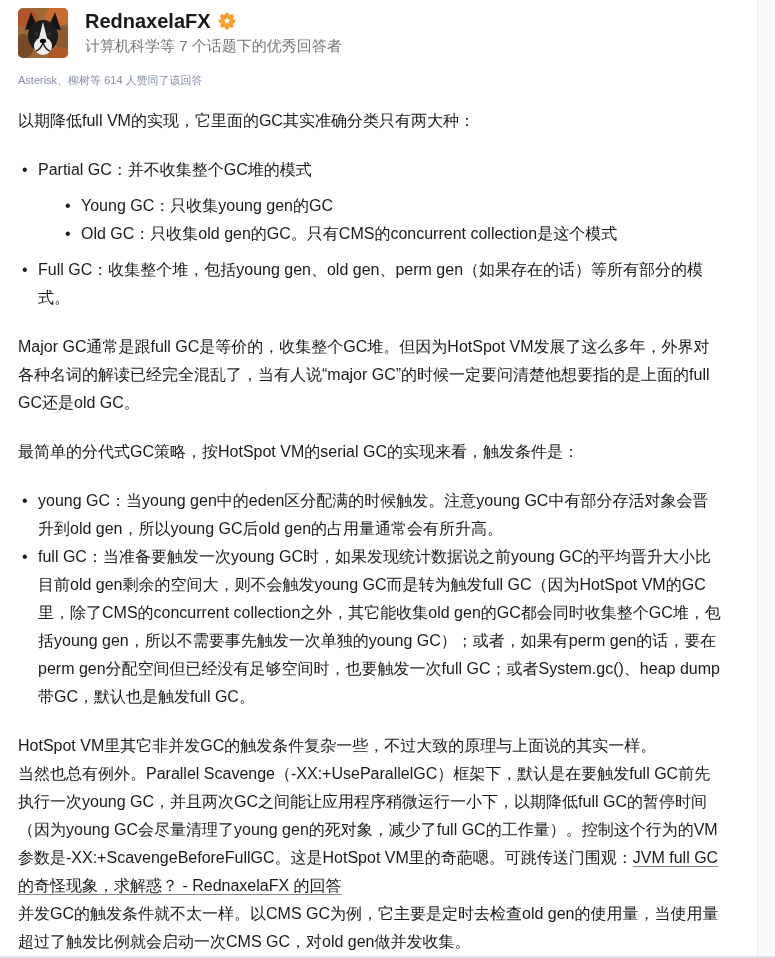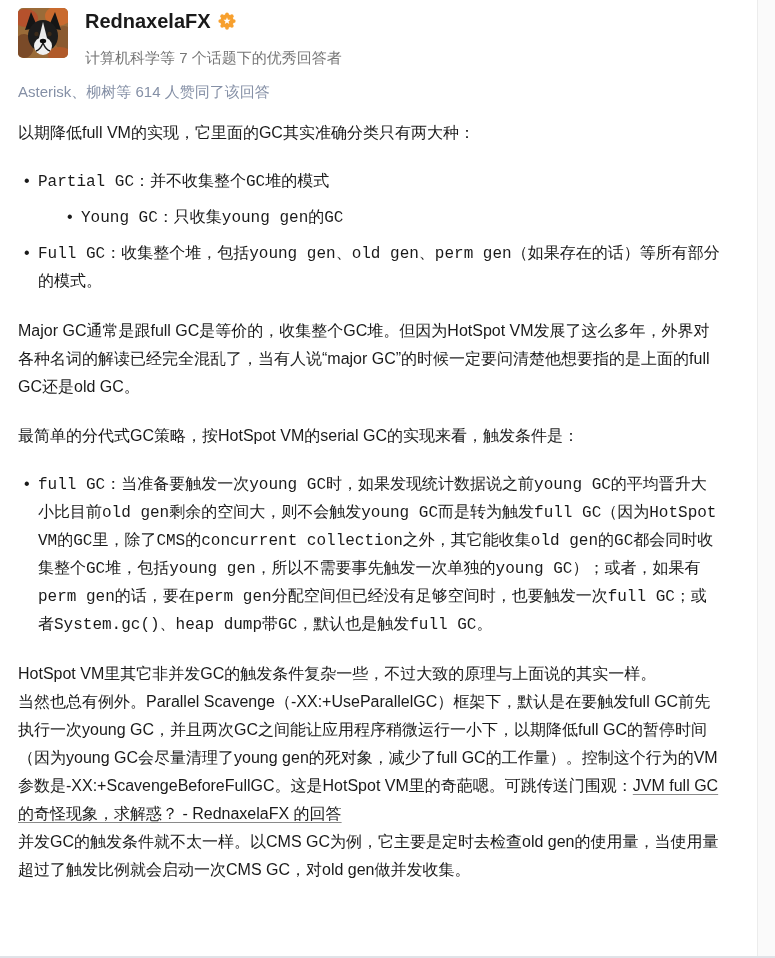--- a/index.html
+++ b/index.html
@@ -27,31 +27,31 @@
   
   .author { display: flex; align-items: flex-start; }
   .avatar {
     width: 50px; height: 50px; border-radius: 5px; overflow: hidden;
     flex: none; display: block; cursor: pointer;
   }
   .author-info { margin-left: 17px; padding-top: 1px; }
   .author-name-row { display: flex; align-items: center; }
   .author-name { font-size: 20px; font-weight: bold; line-height: 24px; cursor: pointer; }
   .badge { width: 18px; height: 18px; margin-left: 7px; display: inline-block; }
-  .author-headline { font-size: 15px; color: #757575; line-height: 24px; margin-top: 13px; }
+  .author-headline { font-size: 15px; color: #757575; line-height: 24px; margin-top: 1px; }
 
   
-  .vote-line { margin-top: 10px; color: #8590a6; font-size: 15px; line-height: 24px; cursor: pointer; }
+  .vote-line { margin-top: 10px; color: #8590a6; font-size: 11px; line-height: 24px; cursor: pointer; }
 
   
   .content { margin-top: 15px; font-size: 16px; line-height: 28px; }
   .content p { margin: 0 0 21px 0; }
   .content ul { margin: 0 0 21px 0; padding: 0; list-style: none; }
   .content ul ul { margin: 8px; }
-  .content li { position: relative; padding-left: 20px; font-family: Liberation Mono, monospace; }
+  .content li { position: relative; padding-left: 20px; }
   .content li::before {
     content: "\2022";
     position: absolute; left: 4px; top: 0;
     color: #1a1a1a;
   }
   .content ul ul li { margin-left: 15px; }
   .prewrap { white-space: pre-wrap; }
   .content-link {
     color: #1a1a1a;
     text-decoration: underline;
@@ -113,30 +113,32 @@
 
   <div class="content">
 
     <p>以期降低full VM的实现，它里面的GC其实准确分类只有两大种：</p>
 
     <ul>
       <li>
         <span>Partial GC：并不收集整个GC堆的模式</span>
         <ul>
           <li><span>Young GC：只收集young gen的GC</span></li>
+          <li><span>Old GC：只收集old gen的GC。只有CMS的concurrent collection是这个模式</span></li>
         </ul>
       </li>
       <li><span>Full GC：收集整个堆，包括young gen、old gen、perm gen（如果存在的话）等所有部分的模式。</span></li>
     </ul>
 
     <p>Major GC通常是跟full GC是等价的，收集整个GC堆。但因为HotSpot VM发展了这么多年，外界对各种名词的解读已经完全混乱了，当有人说“major GC”的时候一定要问清楚他想要指的是上面的full GC还是old GC。</p>
 
     <p>最简单的分代式GC策略，按HotSpot VM的serial GC的实现来看，触发条件是：</p>
 
     <ul>
+      <li><span>young GC：当young gen中的eden区分配满的时候触发。注意young GC中有部分存活对象会晋升到old gen，所以young GC后old gen的占用量通常会有所升高。</span></li>
       <li><span>full GC：当准备要触发一次young GC时，如果发现统计数据说之前young GC的平均晋升大小比目前old gen剩余的空间大，则不会触发young GC而是转为触发full GC（因为HotSpot VM的GC里，除了CMS的concurrent collection之外，其它能收集old gen的GC都会同时收集整个GC堆，包括young gen，所以不需要事先触发一次单独的young GC）；或者，如果有perm gen的话，要在perm gen分配空间但已经没有足够空间时，也要触发一次full GC；或者System.gc()、heap dump带GC，默认也是触发full GC。</span></li>
     </ul>
 
     <p><span class="prewrap">HotSpot VM里其它非并发GC的触发条件复杂一些，不过大致的原理与上面说的其实一样。
 当然也总有例外。Parallel Scavenge（-XX:+UseParallelGC）框架下，默认是在要触发full GC前先执行一次young GC，并且两次GC之间能让应用程序稍微运行一小下，以期降低full GC的暂停时间（因为young GC会尽量清理了young gen的死对象，减少了full GC的工作量）。控制这个行为的VM参数是-XX:+ScavengeBeforeFullGC。这是HotSpot VM里的奇葩嗯。可跳传送门围观：</span><a class="content-link">JVM full GC的奇怪现象，求解惑？ - RednaxelaFX 的回答</a><span class="prewrap">
 并发GC的触发条件就不太一样。以CMS GC为例，它主要是定时去检查old gen的使用量，当使用量超过了触发比例就会启动一次CMS GC，对old gen做并发收集。</span></p>
 
   </div>
 
 </div>

